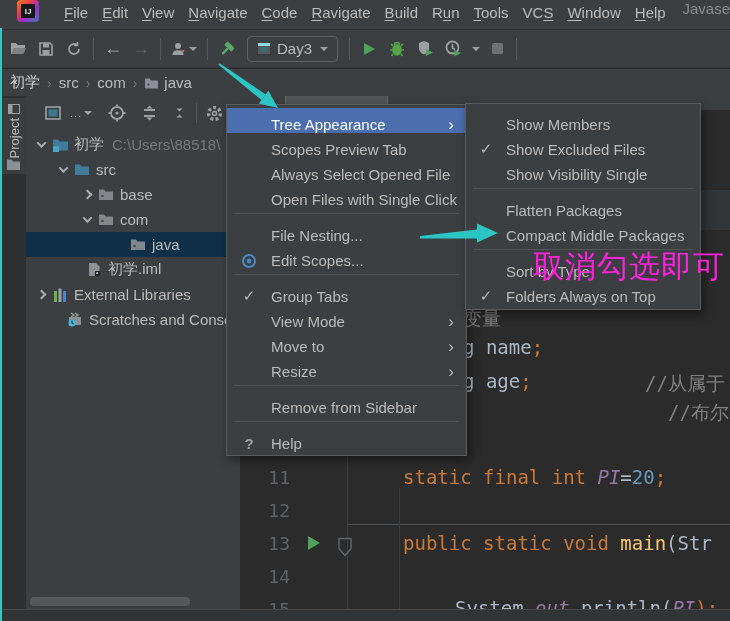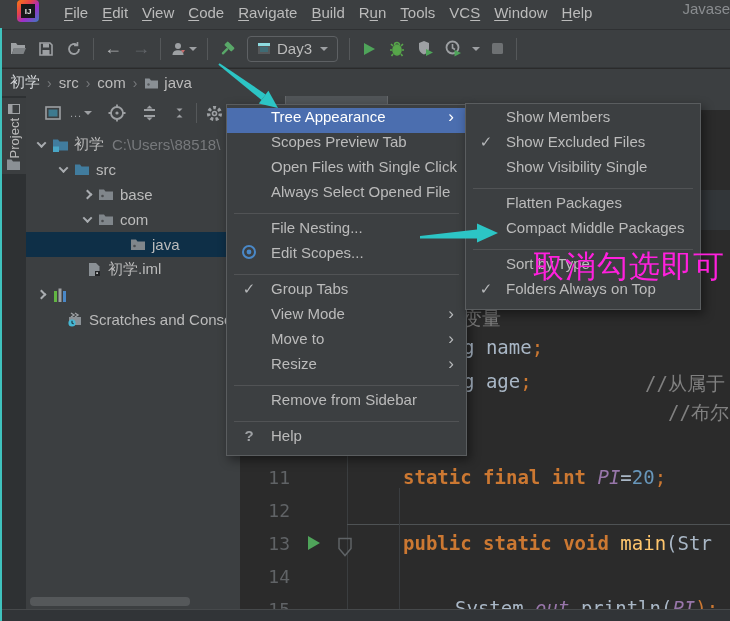--- a/index.html
+++ b/index.html
@@ -68,35 +68,35 @@
   
   .editor { left:240px; top:96px; width:490px; height:514px; background:#2b2b2b; overflow:hidden; z-index:0; }
   .edit-top { position:absolute; left:0; top:0; width:490px; height:14px; background:#3c3f41; }
   .tab-sliver { position:absolute; left:45px; top:-3px; width:103px; height:14px; background:#515558; border:1px solid #64676a; border-bottom:none; }
   .gutterline { position:absolute; left:107px; top:14px; width:1px; height:500px; background:#3b3e40; }
   .indent-guide { position:absolute; left:159px; top:392px; width:1px; height:122px; background:#3a3d40; }
   .method-sep { position:absolute; left:107px; top:428px; width:383px; height:1px; background:#4e5254; }
   .caretband { position:absolute; left:420px; top:94px; width:70px; height:40px; background:#323639; }
   .code { position:absolute; font-family:"DejaVu Sans Mono","Liberation Mono",monospace; font-size:19px; white-space:pre; color:#a9b7c6; }
   .lnum { position:absolute; font-family:"DejaVu Sans Mono","Liberation Mono",monospace; font-size:18px; color:#606366; width:32px; text-align:right; }
-  .kw { color:#cc7832;font-weight:bold; }
+  .kw { color:#cc7832; }
   .const { color:#9876aa; font-style:italic; }
   .num { color:#6897bb; }
   .fn { color:#ffc66d; }
   .semi { color:#cc7832; }
   .cmt { color:#808080; }
   .runmark { position:absolute; left:68px; top:440px; width:0; height:0;
     border-left:12px solid #4fa45a; border-top:7px solid transparent; border-bottom:7px solid transparent; }
 
   
   .popup { position:absolute; background:#3c3f41; border:1px solid #5a5d5f;
     box-shadow:3px 4px 10px rgba(0,0,0,.45); z-index:5; padding:3px 0; }
   .menu-main { left:226px; top:104px; width:241px; }
   .menu-sub { left:465px; top:103px; width:236px; padding:4px 0; }
-  .mi { height:25px; display:flex; align-items:flex-start; color:#bbbbbb; white-space:nowrap; }
+  .mi { height:25px; display:flex; align-items:flex-end; color:#bbbbbb; white-space:nowrap; }
   .mi .icol { width:44px; display:flex; align-items:center; justify-content:center; flex:0 0 auto; }
   .menu-sub .mi .icol { width:40px; }
   .mi .sub-arrow { margin-left:auto; margin-right:12px; color:#b6b8ba; font-size:17px; line-height:1; }
   .mi.hl { background:#4b6eaf; color:#ffffff; }
   .mi.hl .sub-arrow { color:#ffffff; }
   .msep { height:1px; background:#515355; margin:5px 7px; }
   .check { color:#b6b8ba; font-size:15px; }
   .qmark { color:#9da0a3; font-weight:bold; font-size:15px; }
 
   
@@ -113,20 +113,21 @@
 <body>
 
 <div class="abs titlebar">
   <div class="logo">
     <div class="logo-inner">IJ</div>
   </div>
   <div class="mb-items">
     <span class="mb-item"><span></span><u>F</u><span>ile</span></span>
     <span class="mb-item"><span></span><u>E</u><span>dit</span></span>
     <span class="mb-item"><span></span><u>V</u><span>iew</span></span>
+    <span class="mb-item"><span></span><u>N</u><span>avigate</span></span>
     <span class="mb-item"><span></span><u>C</u><span>ode</span></span>
     <span class="mb-item"><span></span><u>R</u><span>avigate</span></span>
     <span class="mb-item"><span></span><u>B</u><span>uild</span></span>
     <span class="mb-item"><span>R</span><u>u</u><span>n</span></span>
     <span class="mb-item"><span></span><u>T</u><span>ools</span></span>
     <span class="mb-item"><span>VC</span><u>S</u><span></span></span>
     <span class="mb-item"><span></span><u>W</u><span>indow</span></span>
     <span class="mb-item"><span></span><u>H</u><span>elp</span></span>
   </div>
   <span class="tb-right">Javase</span>
@@ -361,20 +362,21 @@
   <div class="tree-row" style="top:186px">
     <span class="gap" style="width:12px"></span>
       <span class="chev right"></span>
     <span class="ticon16">
       <svg width="15" height="14" viewBox="0 0 15 14">
           <rect x="1" y="3" width="3" height="11" fill="#62b543"></rect>
           <rect x="5.5" y="0.5" width="3" height="13.5" fill="#9da0a3"></rect>
           <rect x="10" y="3" width="3" height="11" fill="#4a88c7"></rect>
         </svg>
     </span>
+    <span>External Libraries</span>
   </div>
   <div class="tree-row" style="top:211px">
     <span class="gap" style="width:34px"></span>
     <span class="ticon16">
       <svg width="17" height="15" viewBox="0 0 17 15">
           <path d="M4 1 l3 2 -3 2 M8 1 l3 2 -3 2" stroke="#9da0a3" stroke-width="1.4" fill="none"></path>
           <path d="M2 5 h12 v8 H2 Z" fill="#8a9095"></path>
           <circle cx="5" cy="11" r="3.6" fill="#45b8d4"></circle>
           <path d="M5 8.8 V11 L6.6 12" stroke="#1d3a44" stroke-width="1.2" fill="none"></path>
         </svg>
@@ -422,25 +424,25 @@
     <span class="icol"></span>
       <span>Tree Appearance</span>
     <span class="sub-arrow">›</span>
   </div>
   <div class="mi">
       <span class="icol"></span>
       <span>Scopes Preview Tab</span>
     </div>
   <div class="mi">
       <span class="icol"></span>
+      <span>Always Select Opened File</span>
+    </div>
+  <div class="mi">
+      <span class="icol"></span>
       <span>Open Files with Single Click</span>
-    </div>
-  <div class="mi">
-      <span class="icol"></span>
-      <span>Always Select Opened File</span>
     </div>
   <div class="msep"></div>
   <div class="mi">
       <span class="icol"></span>
       <span>File Nesting...</span>
     </div>
   <div class="mi">
     <span class="icol">
       <svg width="16" height="16" viewBox="0 0 16 16">
           <circle cx="8" cy="8" r="6" fill="none" stroke="#4a88c7" stroke-width="2"></circle>

